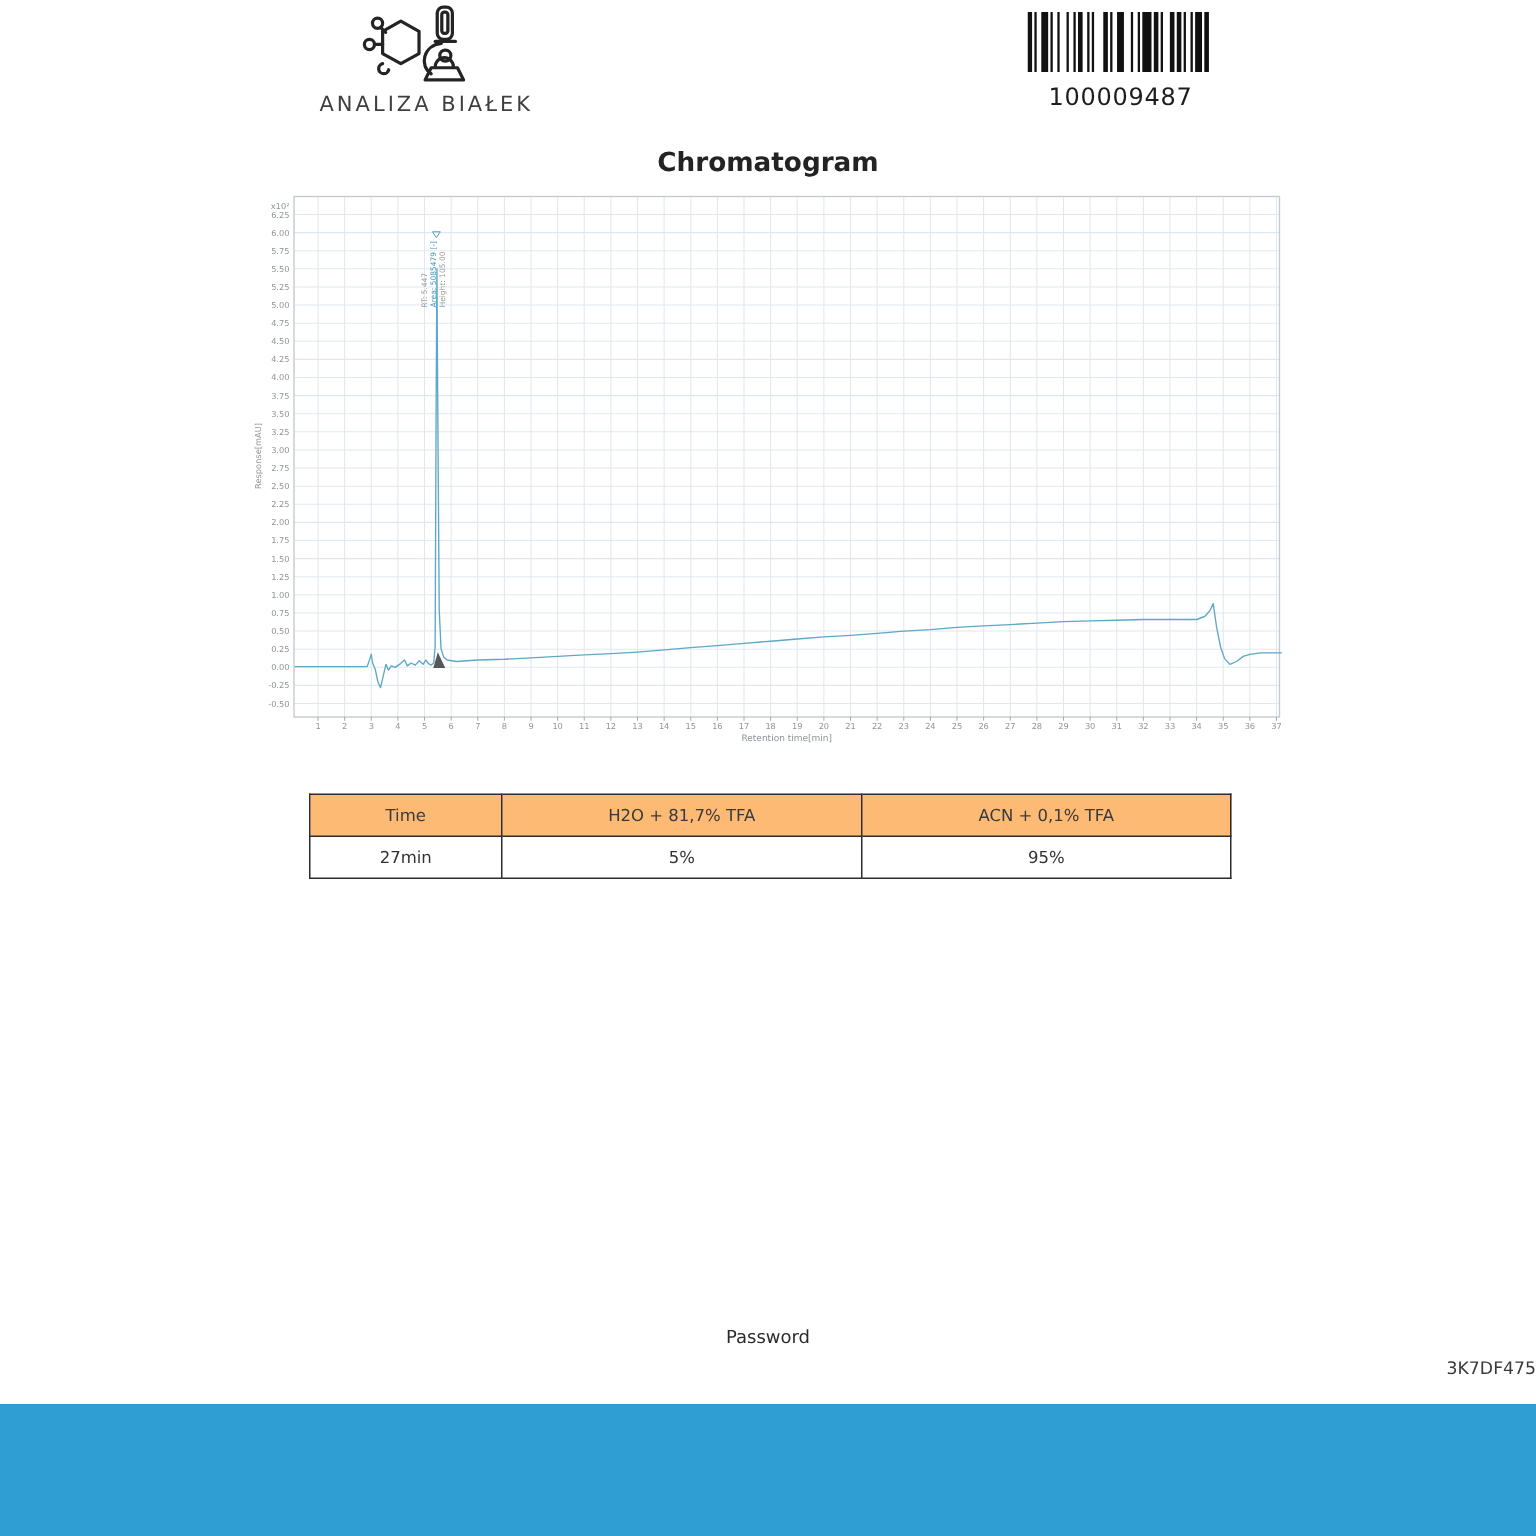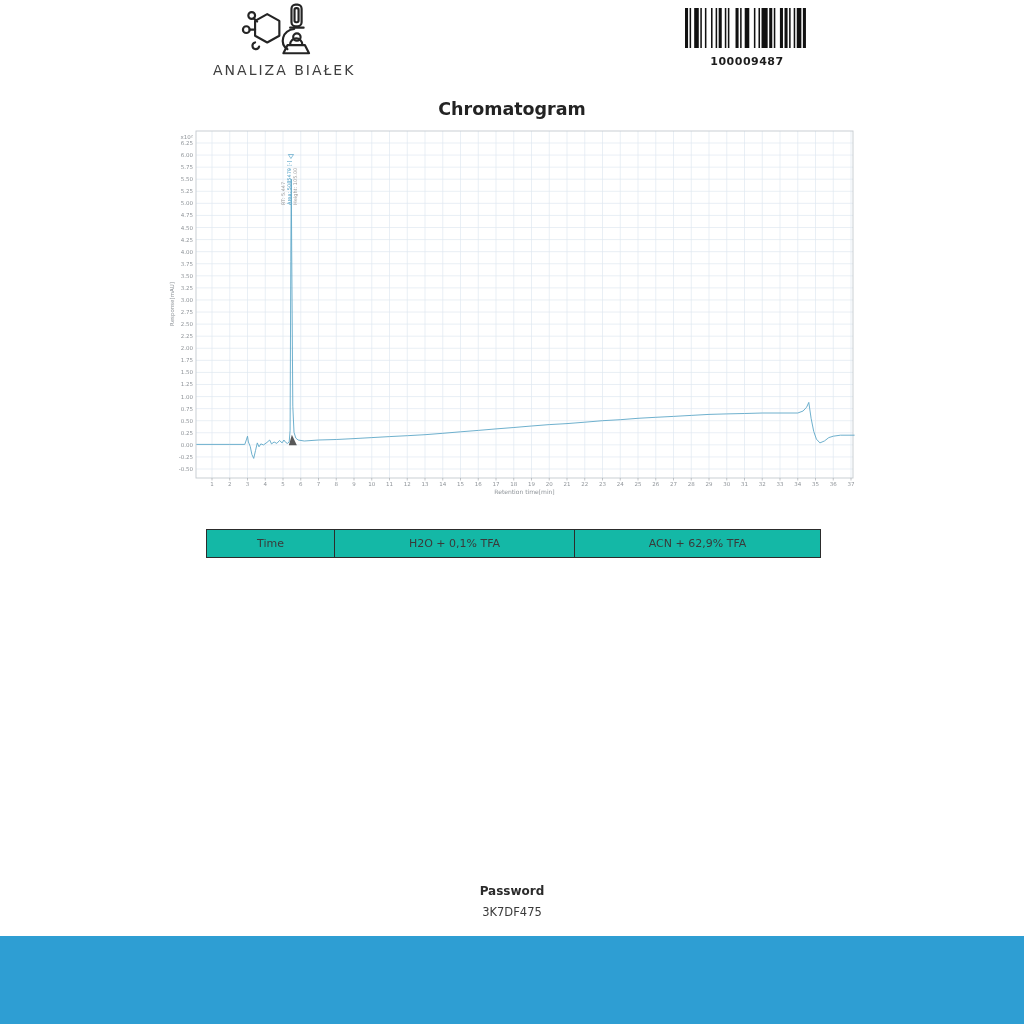--- a/index.html
+++ b/index.html
@@ -3,36 +3,36 @@
 <meta charset="utf-8">
 <style>
   html,body{margin:0;padding:0;background:#ffffff;}
   .page{position:relative;width:1024px;height:1024px;background:#ffffff;overflow:hidden;
         font-family:"DejaVu Sans","Liberation Sans",sans-serif;color:#262626;}
   
   .logo-wrap{position:absolute;left:213px;top:2px;width:130px;text-align:left;}
   .logo-icon{display:block;margin:0 auto;}
   .logo-text{margin-top:2px;font-size:14px;letter-spacing:2px;color:#3f3f3f;white-space:nowrap;}
   .barcode-wrap{position:absolute;left:684px;top:8px;width:126px;text-align:center;}
-  .barcode-number{margin-top:3px;font-size:11px;letter-spacing:0.5px;color:#1d1d1d;font-weight:bold;}
+  .barcode-number{margin-top:3px;font-size:16px;letter-spacing:0.5px;color:#1d1d1d;}
   
   .sec-title{position:absolute;left:0;width:1024px;text-align:center;font-size:17.5px;font-weight:700;color:#232323;}
   .title-chromatogram{top:99px;}
   .title-method{top:494px;}
   
   .chart-wrap{position:absolute;left:165px;top:128px;width:692px;height:372px;}
   
   .table-wrap{position:absolute;left:206px;top:529px;}
   table.method{border-collapse:collapse;width:614px;table-layout:fixed;font-size:11px;color:#333;}
   table.method th,table.method td{border:1.5px solid #2c2c2c;text-align:center;height:27px;font-weight:400;padding:0;}
-  table.method th{background:#14b8a6;color:#3a3a3a;}
+  table.method th{background:#fdba74;color:#3a3a3a;}
   table.method col.c1{width:128px}table.method col.c2{width:240px}table.method col.c3{width:246px}
   
-  .password-label{position:absolute;top:884px;left:0;width:1024px;text-align:center;font-size:12px;font-weight:700;color:#2b2b2b;}
-  .password-value{position:absolute;top:905px;left:0;width:1024px;text-align:center;font-size:11.5px;color:#3a3a3a;}
+  .password-label{position:absolute;top:884px;left:0;width:1024px;text-align:center;font-size:12px;font-weight:400;color:#2b2b2b;}
+  .password-value{position:absolute;top:905px;left:0;width:1024px;text-align:right;font-size:11.5px;color:#3a3a3a;}
   
   .footer{position:absolute;left:0;top:936px;width:1024px;height:88px;color:#ffffff;}
 </style>
 </head>
 <body>
 
 <div class="page">
 
   <div class="logo-wrap">
     <svg class="logo-icon" width="86" height="58" viewBox="0 0 120 86" fill="none">
@@ -277,25 +277,30 @@
   <div class="table-wrap">
     <table class="method" id="method-table">
       <colgroup>
           <col class="c1">
           <col class="c2">
           <col class="c3">
         </colgroup>
       <thead>
           <tr id="mt-head">
             <th>Time</th>
-            <th>H2O + 0,1% TFA</th>
-            <th>ACN + 62,9% TFA</th>
+            <th>H2O + 81,7% TFA</th>
+            <th>ACN + 0,1% TFA</th>
           </tr>
         </thead>
       <tbody id="mt-body">
+          <tr>
+            <td>27min</td>
+            <td>5%</td>
+            <td>95%</td>
+          </tr>
         </tbody>
     </table>
   </div>
 
   <div class="password-label">Password</div>
   <div class="password-value">3K7DF475</div>
 
   <div class="footer" id="footer" style="background: rgb(46, 158, 211);">
     
     

